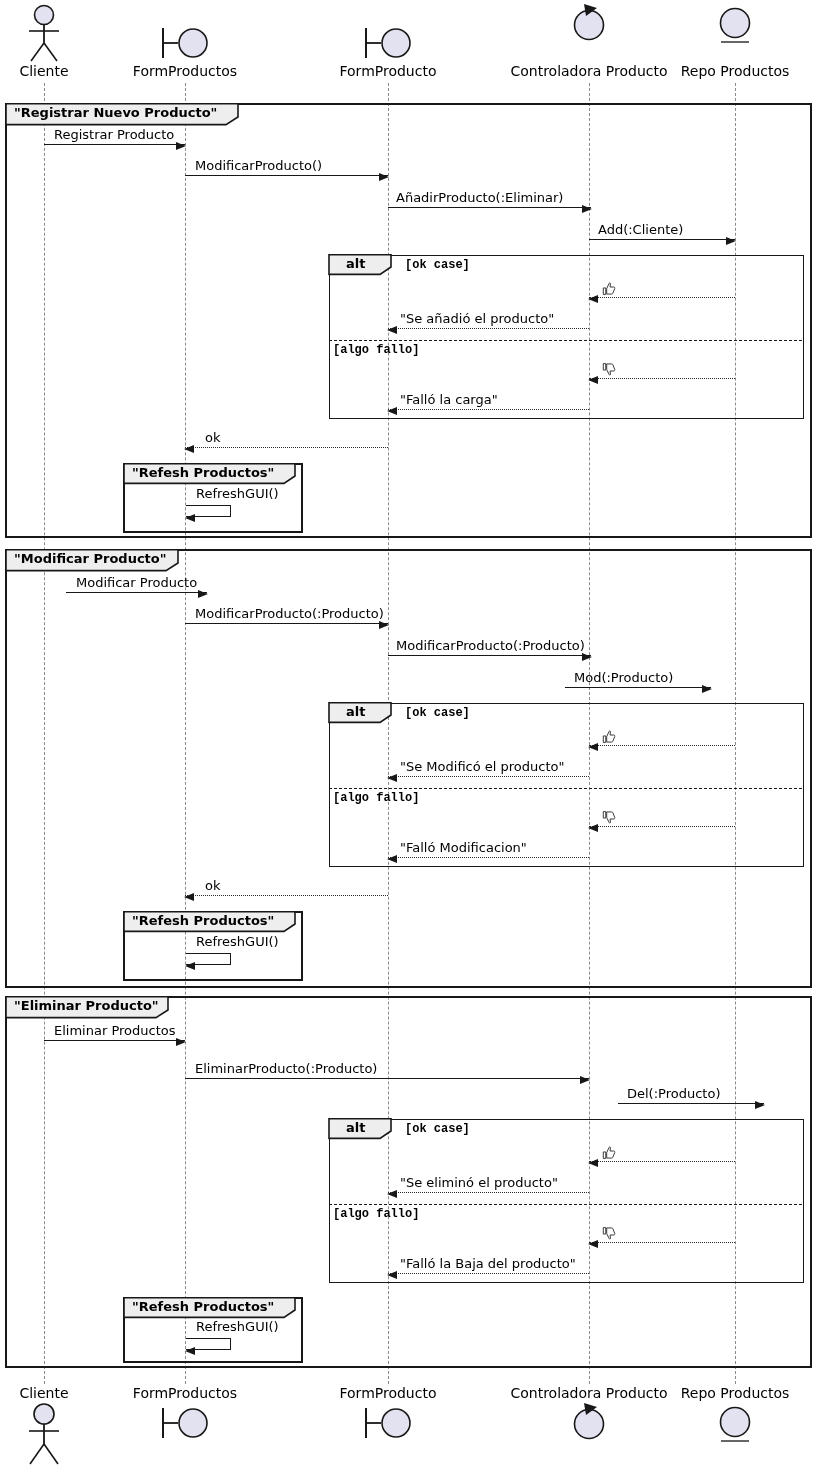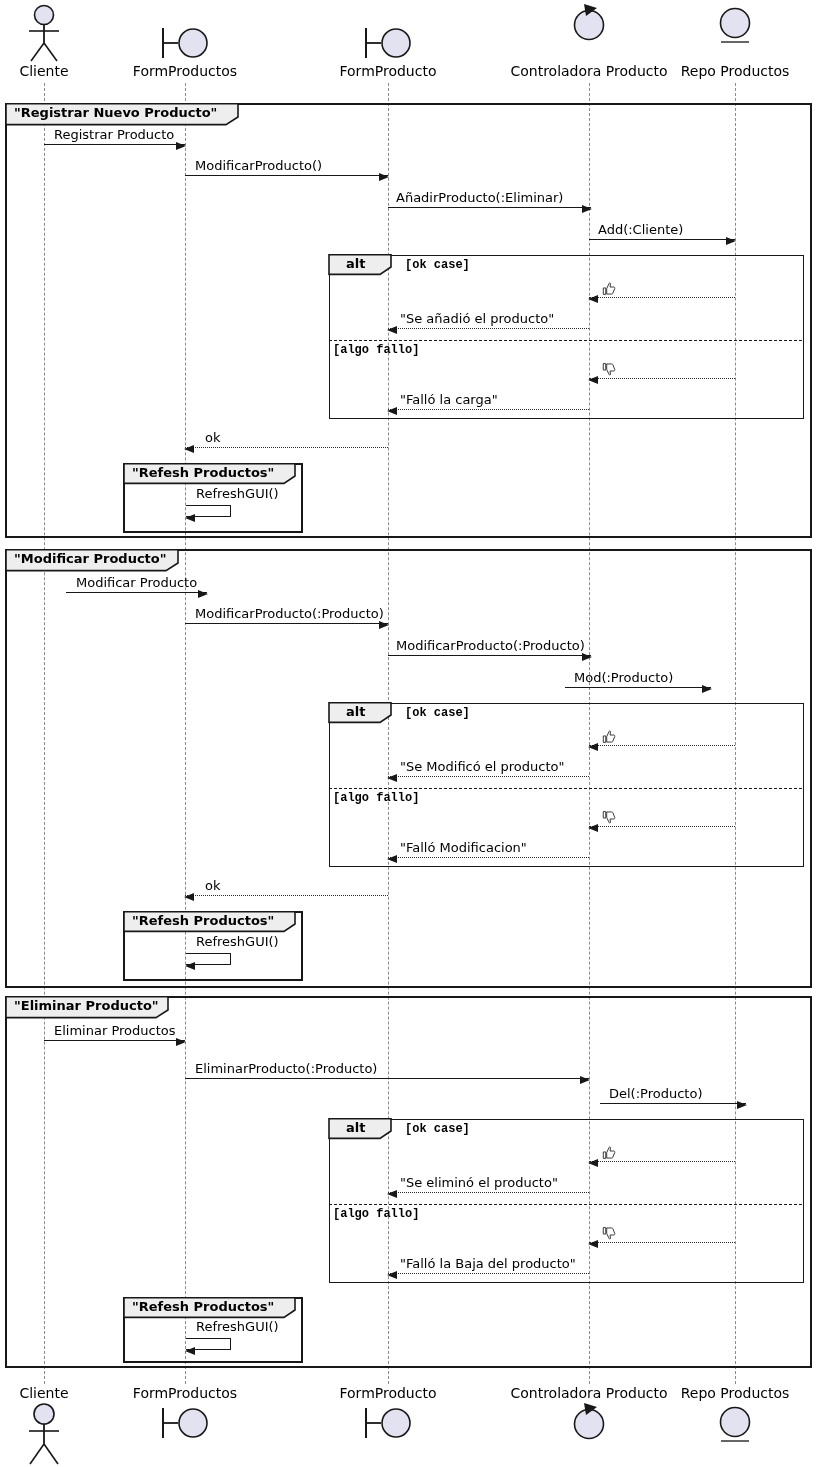--- a/index.html
+++ b/index.html
@@ -253,21 +253,21 @@
   <div class="msg" style="left:44px;top:1023px;width:141px;">
     <span class="txt">Eliminar Productos</span>
     <i class="shaft"></i>
       <i class="head r"></i>
   </div>
   <div class="msg" style="left:185px;top:1054px;width:404px;margin-top:7px;">
     <span class="txt">EliminarProducto(:Producto)</span>
     <i class="shaft"></i>
       <i class="head r"></i>
   </div>
-  <div class="msg" style="left:600px;top:1086px;width:146px;">
+  <div class="msg" style="left:618px;top:1086px;width:146px;">
     <span class="txt" style="left:9px;">Del(:Producto)</span>
     <i class="shaft"></i>
       <i class="head r"></i>
   </div>
 
   <div class="frame alt" style="left:329px;top:1119px;width:473px;height:162px;">
     <div class="tab" style="width:64px;height:21px;">
       <svg width="64" height="22">
           <path d="M1 0.8 H63 V13 L52 20.4 H1 Z" fill="#EEEEEE" stroke="#181818" stroke-width="1.6"></path>
         </svg>

